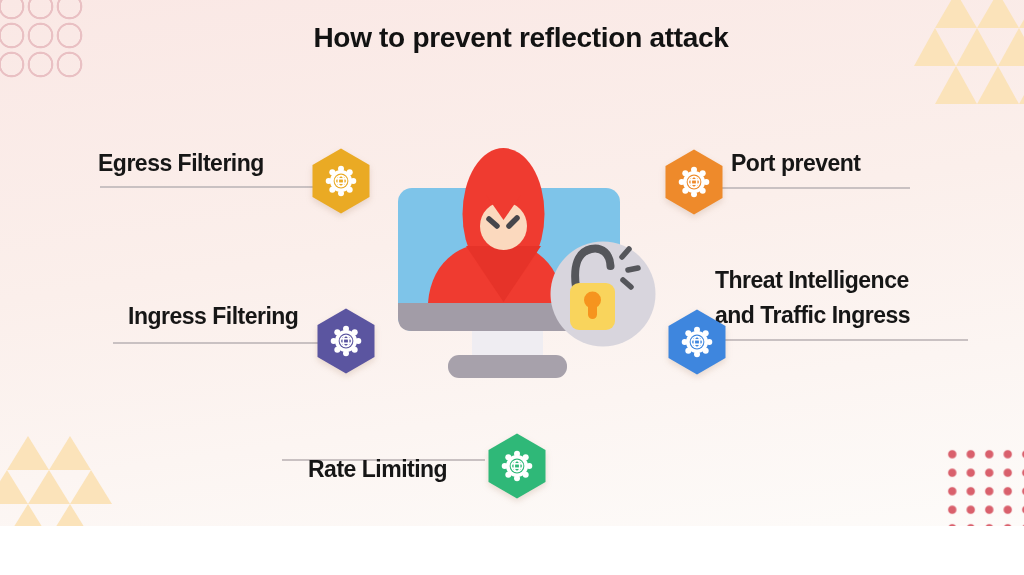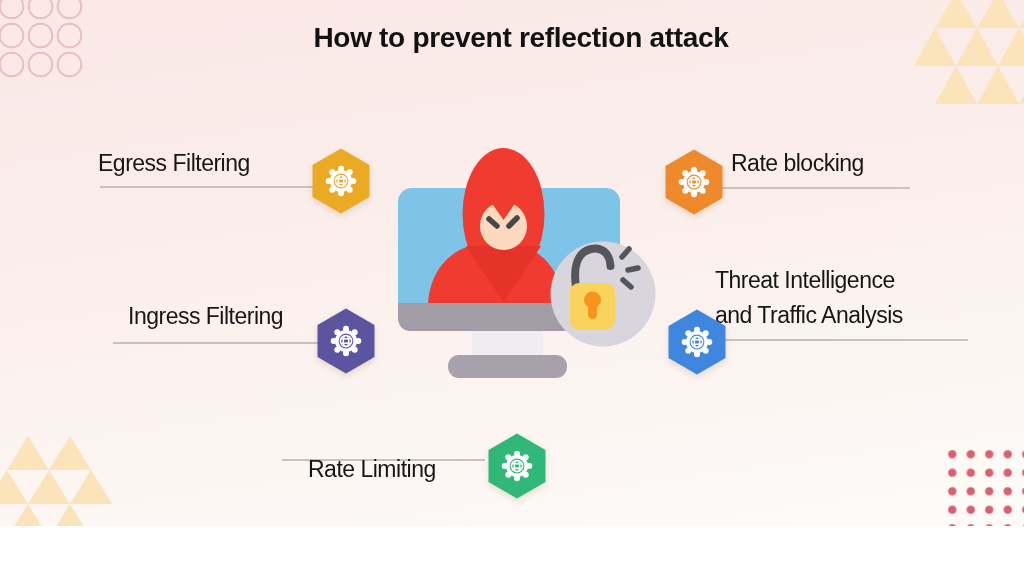--- a/index.html
+++ b/index.html
@@ -6,21 +6,21 @@
   .canvas{
     position:relative;width:1024px;height:526px;overflow:hidden;
     background:linear-gradient(172deg,#FAE8E5 0%,#FBEFEB 45%,#FDFBF9 100%);
     font-family:"Liberation Sans",sans-serif;
   }
   .title{
     position:absolute;top:22px;left:9px;width:100%;margin:0;
     text-align:center;font-size:28px;font-weight:700;letter-spacing:-0.3px;color:#121212;
   }
   .label{
-    position:absolute;font-weight:400;font-size:23px;letter-spacing:-0.5px;
+    position:absolute;font-weight:700;font-size:23px;letter-spacing:-0.5px;
     color:#161616;line-height:1.2;white-space:nowrap;
   }
   .label.center{text-align:left;line-height:35px;}
   .rule{position:absolute;height:2px;background:#C9C1C2;}
   .hex{position:absolute;filter:drop-shadow(0 3px 3px rgba(140,90,50,0.18));}
   .deco{position:absolute;}
   .deco-circles{
     left:-3px;top:-8px;width:87px;height:86px;
     background-image:radial-gradient(circle at 14.5px 14.5px,
       transparent 10.5px,#E9C0C3 11px,#E9C0C3 12.5px,transparent 13.2px);
@@ -99,35 +99,35 @@
     </defs>
   </svg>
 
   <div class="rule" style="left:100px;top:186px;width:217px;"></div>
   <div class="label" style="left:98px;top:150px;">Egress Filtering</div>
   <svg class="hex" style="left:312px;top:148px;" width="58" height="66">
     <use href="#hexgear" fill="#EAAA24"></use>
   </svg>
 
   <div class="rule" style="left:712px;top:187px;width:198px;"></div>
-  <div class="label" style="left:731px;top:150px;">Rate blocking</div>
+  <div class="label" style="left:731px;top:150px;">Port prevent</div>
   <svg class="hex" style="left:665px;top:149px;" width="58" height="66">
     <use href="#hexgear" fill="#EE8A2B"></use>
   </svg>
 
   <div class="rule" style="left:113px;top:342px;width:228px;"></div>
   <div class="label" style="left:128px;top:303px;">Ingress Filtering</div>
   <svg class="hex" style="left:317px;top:308px;" width="58" height="66">
     <use href="#hexgear" fill="#5B55A0"></use>
   </svg>
 
   <div class="rule" style="left:712px;top:339px;width:256px;"></div>
   <div class="label center" style="left:715px;top:263px;width:266px;">
     <div>Threat Intelligence</div>
-    <div>and Traffic Analysis</div>
+    <div>and Traffic Ingress</div>
   </div>
   <svg class="hex" style="left:668px;top:309px;" width="58" height="66">
     <use href="#hexgear" fill="#3E86DE"></use>
   </svg>
 
   <div class="rule" style="left:282px;top:459px;width:203px;"></div>
   <div class="label" style="left:308px;top:428px;margin-top:28px;">Rate Limiting</div>
   <svg class="hex" style="left:488px;top:433px;" width="58" height="66">
     <use href="#hexgear" fill="#2FB878"></use>
   </svg>

